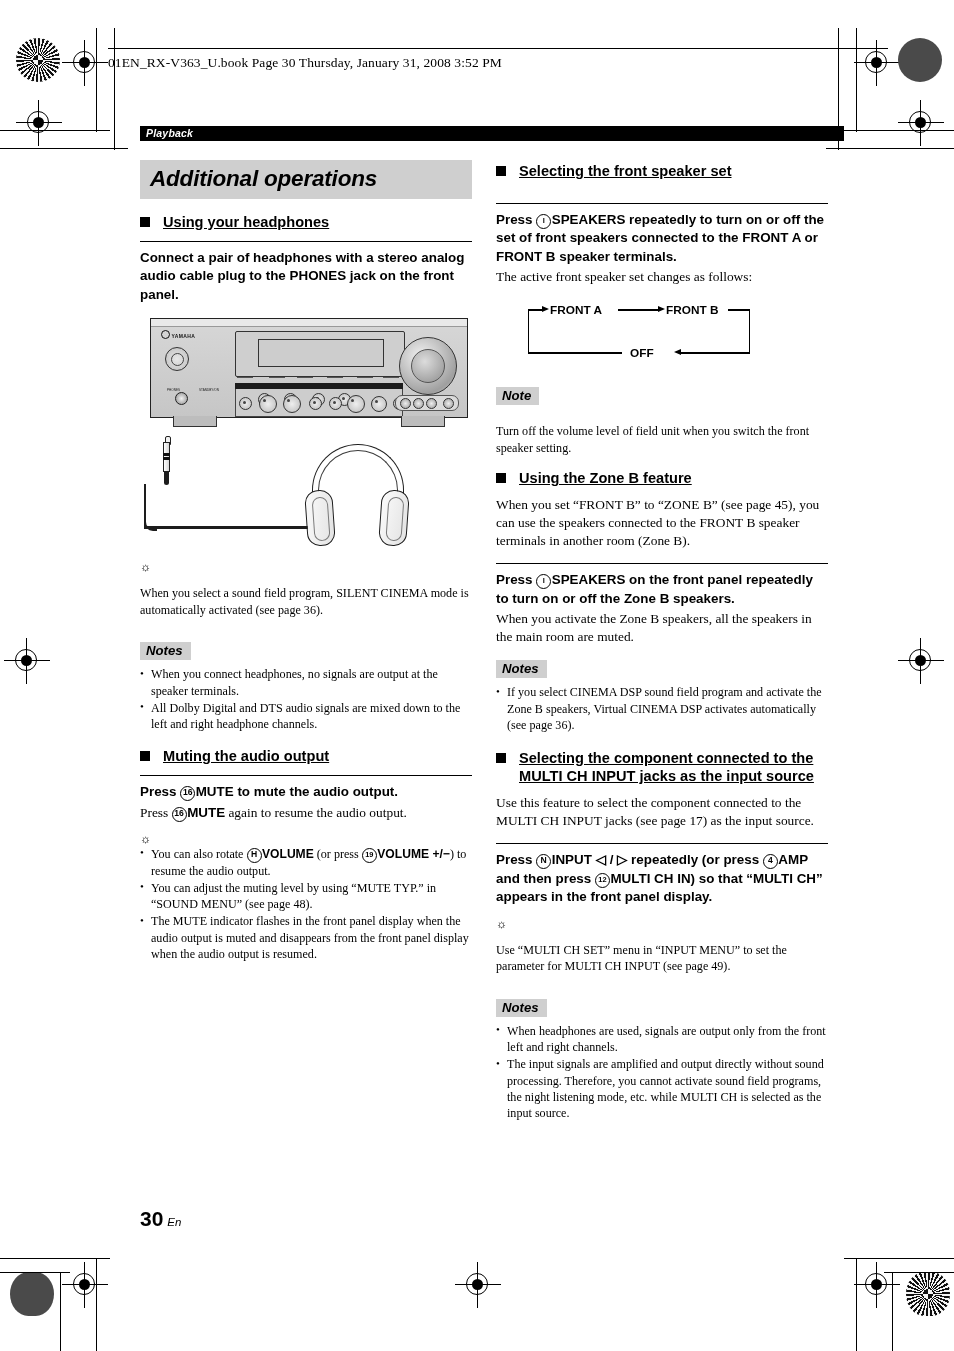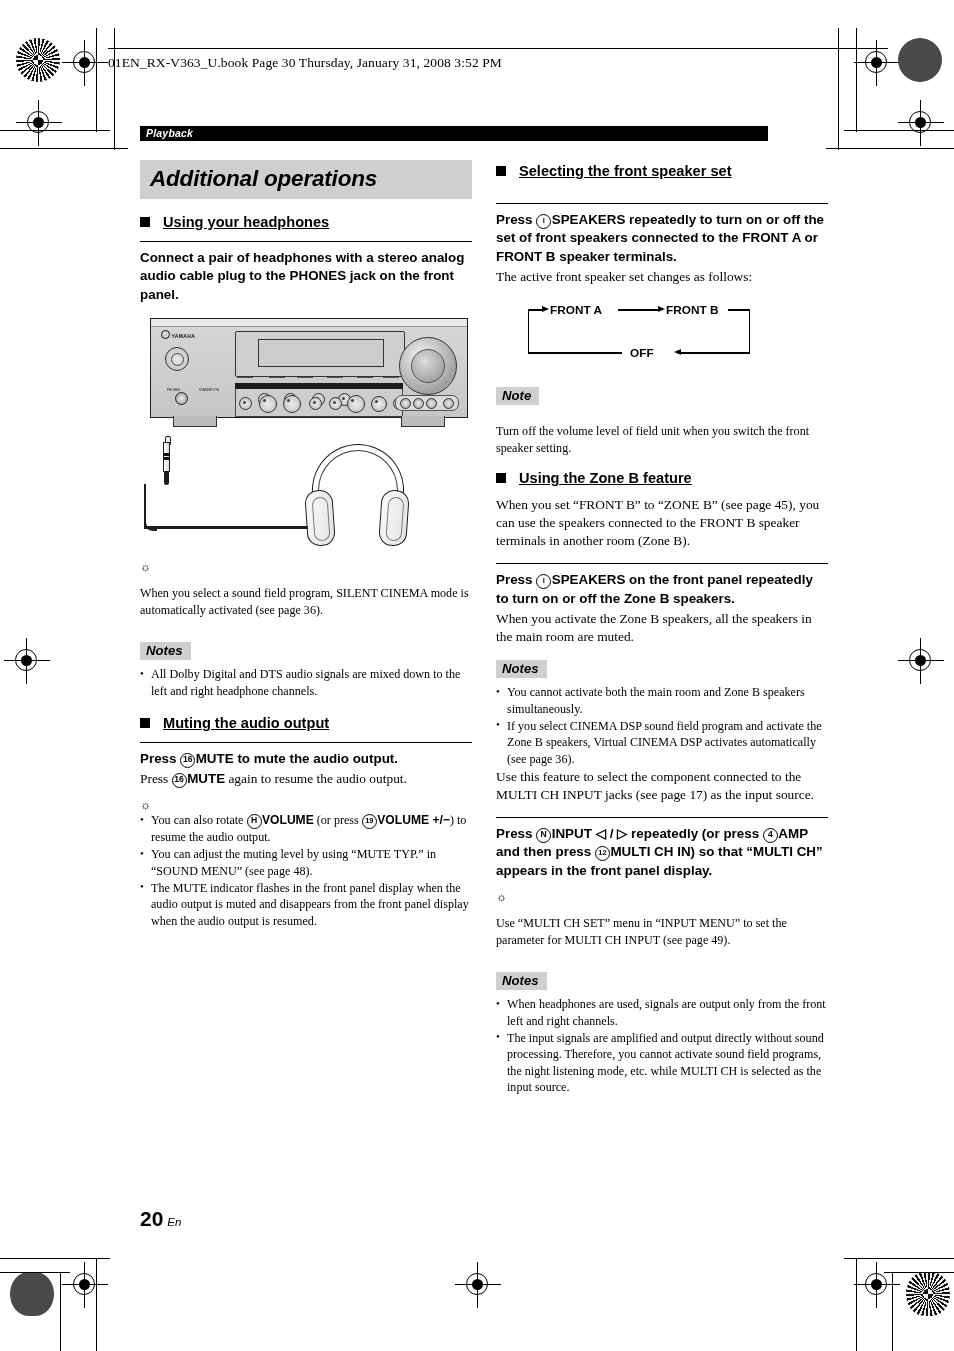--- a/index.html
+++ b/index.html
@@ -22,21 +22,21 @@
 
   
   .page{position:absolute;left:0;top:0;width:954px;height:1351px;}
 
   .filehdr{position:absolute;left:108px;top:48px;width:780px;
     font-family:"Liberation Serif",serif;font-size:13.5px;letter-spacing:.1px;
     border-top:1.2px solid #000;padding-top:6px;white-space:nowrap;}
 
   .content{position:absolute;left:140px;top:126px;width:700px;}
 
-  .chapter-bar{width:628px;height:15px;background:#000;position:relative;}
+  .chapter-bar{width:704px;height:15px;background:#000;position:relative;}
   .chapter-bar span{position:absolute;left:6px;top:1px;color:#fff;
     font-family:"Liberation Sans",sans-serif;font-style:italic;font-weight:bold;
     font-size:10.5px;letter-spacing:.2px;}
 
   .columns{position:absolute;left:140px;top:160px;width:700px;}
 
   .col{position:absolute;top:0;width:332px;}
   .col.left{left:0;}
   .col.right{left:356px;}
 
@@ -329,20 +329,21 @@
               </div>
           </div>
         </div>
       </div>
 
       <div class="tip">☼</div>
       <p class="small">When you select a sound field program, SILENT CINEMA mode is automatically activated (see page 36).</p>
 
       <div class="notebox">Notes</div>
       <ul class="bl">
+        <li>When you connect headphones, no signals are output at the speaker terminals.</li>
         <li>All Dolby Digital and DTS audio signals are mixed down to the left and right headphone channels.</li>
       </ul>
 
       <div class="h2" style="margin-top:15px">
         <span class="sq"></span>
         <span>Muting the audio output</span>
       </div>
       <div class="rule"></div>
 
       <p class="stepbold">
@@ -404,38 +405,41 @@
       <p class="body">When you set “FRONT B” to “ZONE B” (see page 45), you can use the speakers connected to the FRONT B speaker terminals in another room (Zone B).</p>
 
       <div class="rule" style="margin-top:13px"></div>
       <p class="stepbold">
         <span>Press </span><span class="cnum sm">I</span><span>SPEAKERS</span><span> on the front panel repeatedly to turn on or off the Zone B speakers.</span>
       </p>
       <p class="body">When you activate the Zone B speakers, all the speakers in the main room are muted.</p>
 
       <div class="notebox">Notes</div>
       <ul class="bl">
-        <li>You cannot activate both the main room and Zone B speakers simultaneously.</li>
         <li>If you select CINEMA DSP sound field program and activate the Zone B speakers, Virtual CINEMA DSP activates automatically (see page 36).</li>
       </ul>
 
+      <div class="h2" style="margin-top:15px">
+        <span class="sq"></span>
+        <span>Selecting the component connected to the MULTI CH INPUT jacks as the input source</span>
+      </div>
       <p class="body">Use this feature to select the component connected to the MULTI CH INPUT jacks (see page 17) as the input source.</p>
 
       <div class="rule" style="margin-top:13px"></div>
       <p class="stepbold"><span class="sans">Press </span><span class="cnum">N</span><span class="sans">INPUT </span><span class="sans">◁ / ▷</span><span class="sans"> repeatedly (or press </span><span class="cnum">4</span><span class="sans">AMP</span><span class="sans"> and then press </span><span class="cnum sm">12</span><span class="sans">MULTI CH IN</span><span class="sans">) so that “MULTI CH” appears in the front panel display.</span></p>
 
       <div class="tip">☼</div>
       <p class="small">Use “MULTI CH SET” menu in “INPUT MENU” to set the parameter for MULTI CH INPUT (see page 49).</p>
 
       <div class="notebox">Notes</div>
       <ul class="bl">
         <li>When headphones are used, signals are output only from the front left and right channels.</li>
         <li>The input signals are amplified and output directly without sound processing. Therefore, you cannot activate sound field programs, the night listening mode, etc. while MULTI CH is selected as the input source.</li>
       </ul>
 
     </div>
   </div>
 
   <div class="pagenum">
-    <span class="n">20</span><span class="en">En</span>
+    <span class="n">30</span><span class="en">En</span>
   </div>
 
 </div>
 
 </body></html>

